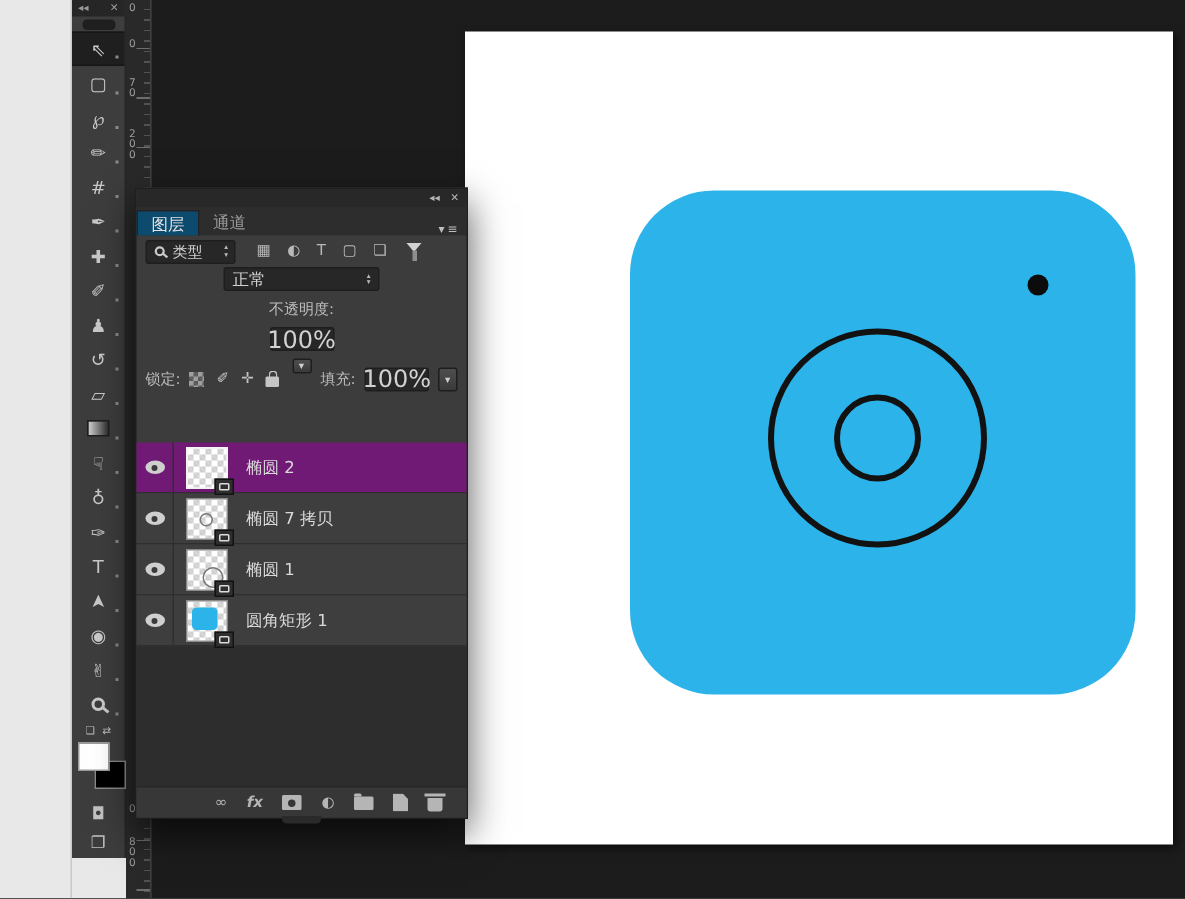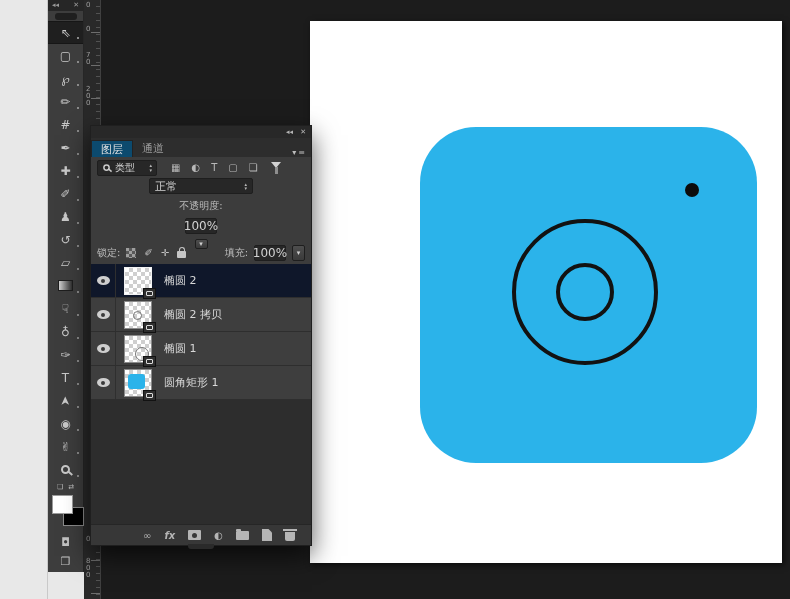--- a/index.html
+++ b/index.html
@@ -59,34 +59,34 @@
   .f-icons{display:flex;align-items:center;gap:11px;margin-left:14px;color:#b8b8b8;font-size:10px;}
   .f-icons .fi{cursor:pointer;}
   .funnel{position:relative;width:11px;height:14px;margin-left:13px;cursor:pointer;}
   .funnel::before{content:"";position:absolute;left:0;top:1px;border-left:5.5px solid transparent;border-right:5.5px solid transparent;border-top:6px solid #d2d2d2;}
   .funnel::after{content:"";position:absolute;left:4px;top:6px;width:3px;height:7px;background:#8e8e8e;}
   .p-blend{height:23px;display:flex;align-items:center;padding:0 6px;gap:5px;flex-direction:column;}
   .combo{height:16px;background:#272727;border:1px solid #1e1e1e;border-radius:2px;display:flex;align-items:center;cursor:pointer;}
   .blend-combo{width:104px;padding:0 5px;color:#d2d2d2;font-size:11px;}
   .updn{margin-left:auto;display:flex;flex-direction:column;align-items:center;font-size:5px;line-height:4.5px;color:#b8b8b8;}
   .p-label{color:#bdbdbd;font-size:10px;white-space:nowrap;}
-  .val-chip{height:16px;width:32px;justify-content:center;color:#d2d2d2;font-size:12px;cursor:pointer;}
+  .val-chip{height:16px;width:43px;justify-content:center;color:#d2d2d2;font-size:16px;cursor:pointer;}
   .dd-btn{height:16px;width:13px;justify-content:center;background:linear-gradient(#4e4e4e,#3a3a3a);border:1px solid #1e1e1e;border-radius:2px;color:#cfcfcf;font-size:7px;display:flex;align-items:center;cursor:pointer;}
   .p-lock{height:23px;display:flex;align-items:center;padding:0 6px;gap:6px;margin-top:40px;}
   .lk-icons{display:flex;align-items:center;gap:8px;color:#c3c3c3;font-size:10px;}
   .lk-icons .fi{cursor:pointer;}
   .checker-mini{width:10px;height:10px;background-color:#9e9e9e;
     background-image:linear-gradient(45deg,#585858 25%,transparent 25%,transparent 75%,#585858 75%),linear-gradient(45deg,#585858 25%,transparent 25%,transparent 75%,#585858 75%);
     background-size:6px 6px;background-position:0 0,3px 3px;cursor:pointer;}
   .locki{width:9px;height:7px;background:#c6c6c6;border-radius:1px;position:relative;margin-top:4px;}
   .locki::before{content:"";position:absolute;top:-4px;left:1.5px;width:4px;height:4px;border:1.5px solid #c6c6c6;border-bottom:none;border-radius:3px 3px 0 0;}
 
   .p-list{display:flex;flex-direction:column;}
   .lrow{height:34px;display:flex;align-items:center;background:#3e3e3e;border-bottom:1px solid #2e2e2e;cursor:pointer;}
-  .lrow.sel{background:#0f172a;}
+  .lrow.sel{background:#701a75;margin-top:31px;}
   .eye-cell{width:25px;height:100%;display:flex;align-items:center;justify-content:center;border-right:1px solid #2f2f2f;cursor:pointer;}
   .eye{width:13px;height:9px;border-radius:50%;background:#cfcfcf;position:relative;}
   .eye::after{content:"";position:absolute;left:4.5px;top:2.5px;width:4px;height:4px;border-radius:50%;background:#3a3a3a;}
   .thumbwrap{position:relative;width:28px;height:28px;margin-left:8px;}
   .thumb{width:28px;height:28px;border:1px solid #8a8a8a;background-color:#fff;
     background-image:linear-gradient(45deg,#cfcfcf 25%,transparent 25%,transparent 75%,#cfcfcf 75%),linear-gradient(45deg,#cfcfcf 25%,transparent 25%,transparent 75%,#cfcfcf 75%);
     background-size:8px 8px;background-position:0 0,4px 4px;position:relative;overflow:hidden;}
   .sel .thumb{border-color:#f2f2f2;}
   .thumb.plain{background-image:none;background-color:#ffffff;}
   .badge{position:absolute;right:-4px;bottom:-4px;width:13px;height:11px;background:#2e2e2e;border:1px solid #121212;display:flex;align-items:center;justify-content:center;}
@@ -300,21 +300,21 @@
             <span class="eye"></span>
           </div>
         <div class="thumbwrap">
           <div class="thumb">
               <span class="circ-s"></span>
             </div>
           <div class="badge">
               <i></i>
             </div>
         </div>
-        <span class="lname">椭圆 2 拷贝</span>
+        <span class="lname">椭圆 7 拷贝</span>
       </div>
 
       <div class="lrow">
         <div class="eye-cell">
             <span class="eye"></span>
           </div>
         <div class="thumbwrap">
           <div class="thumb">
               <span class="circ-m"></span>
             </div>

